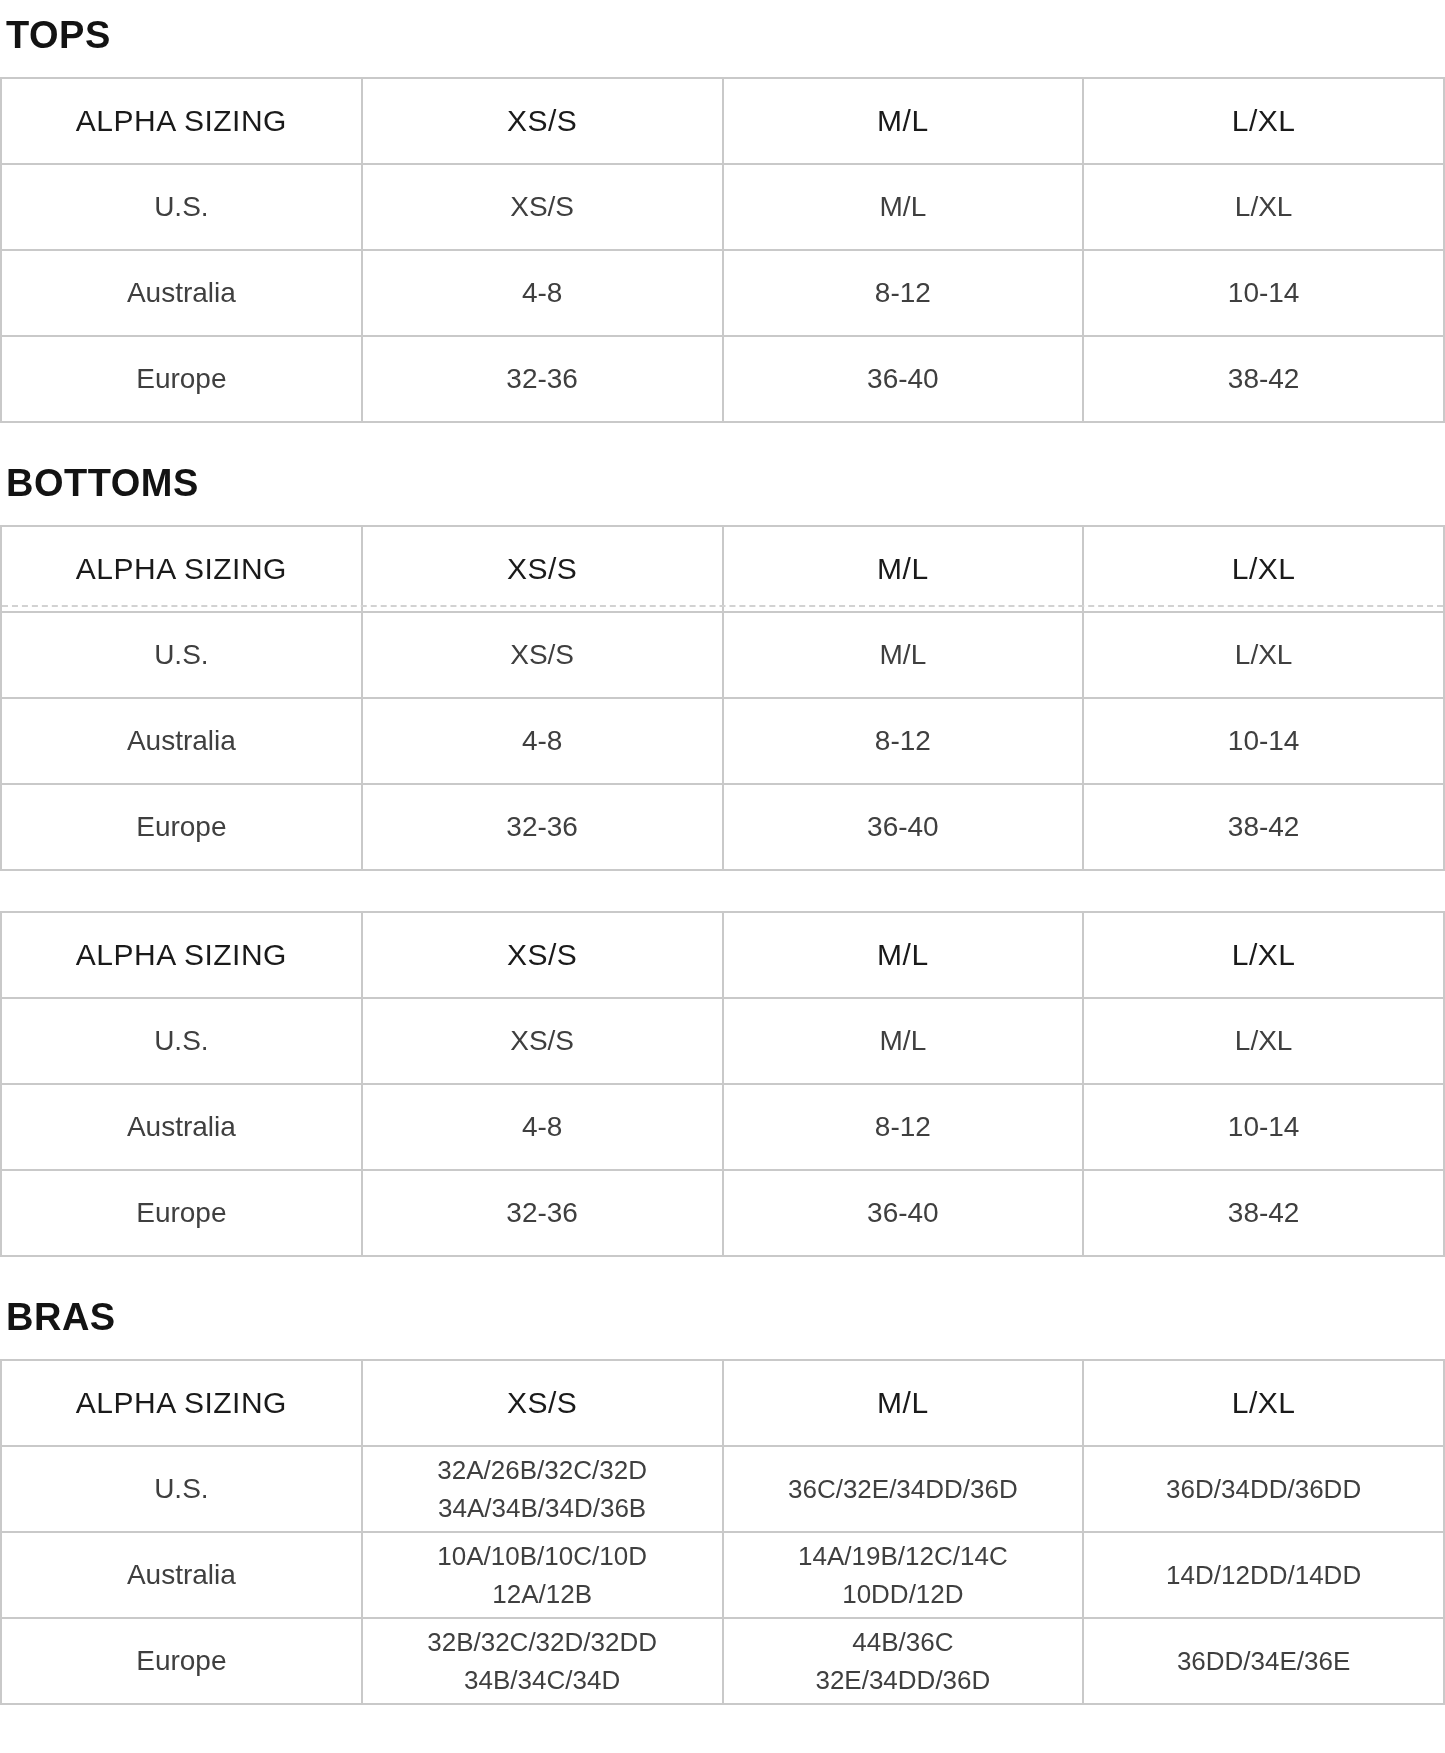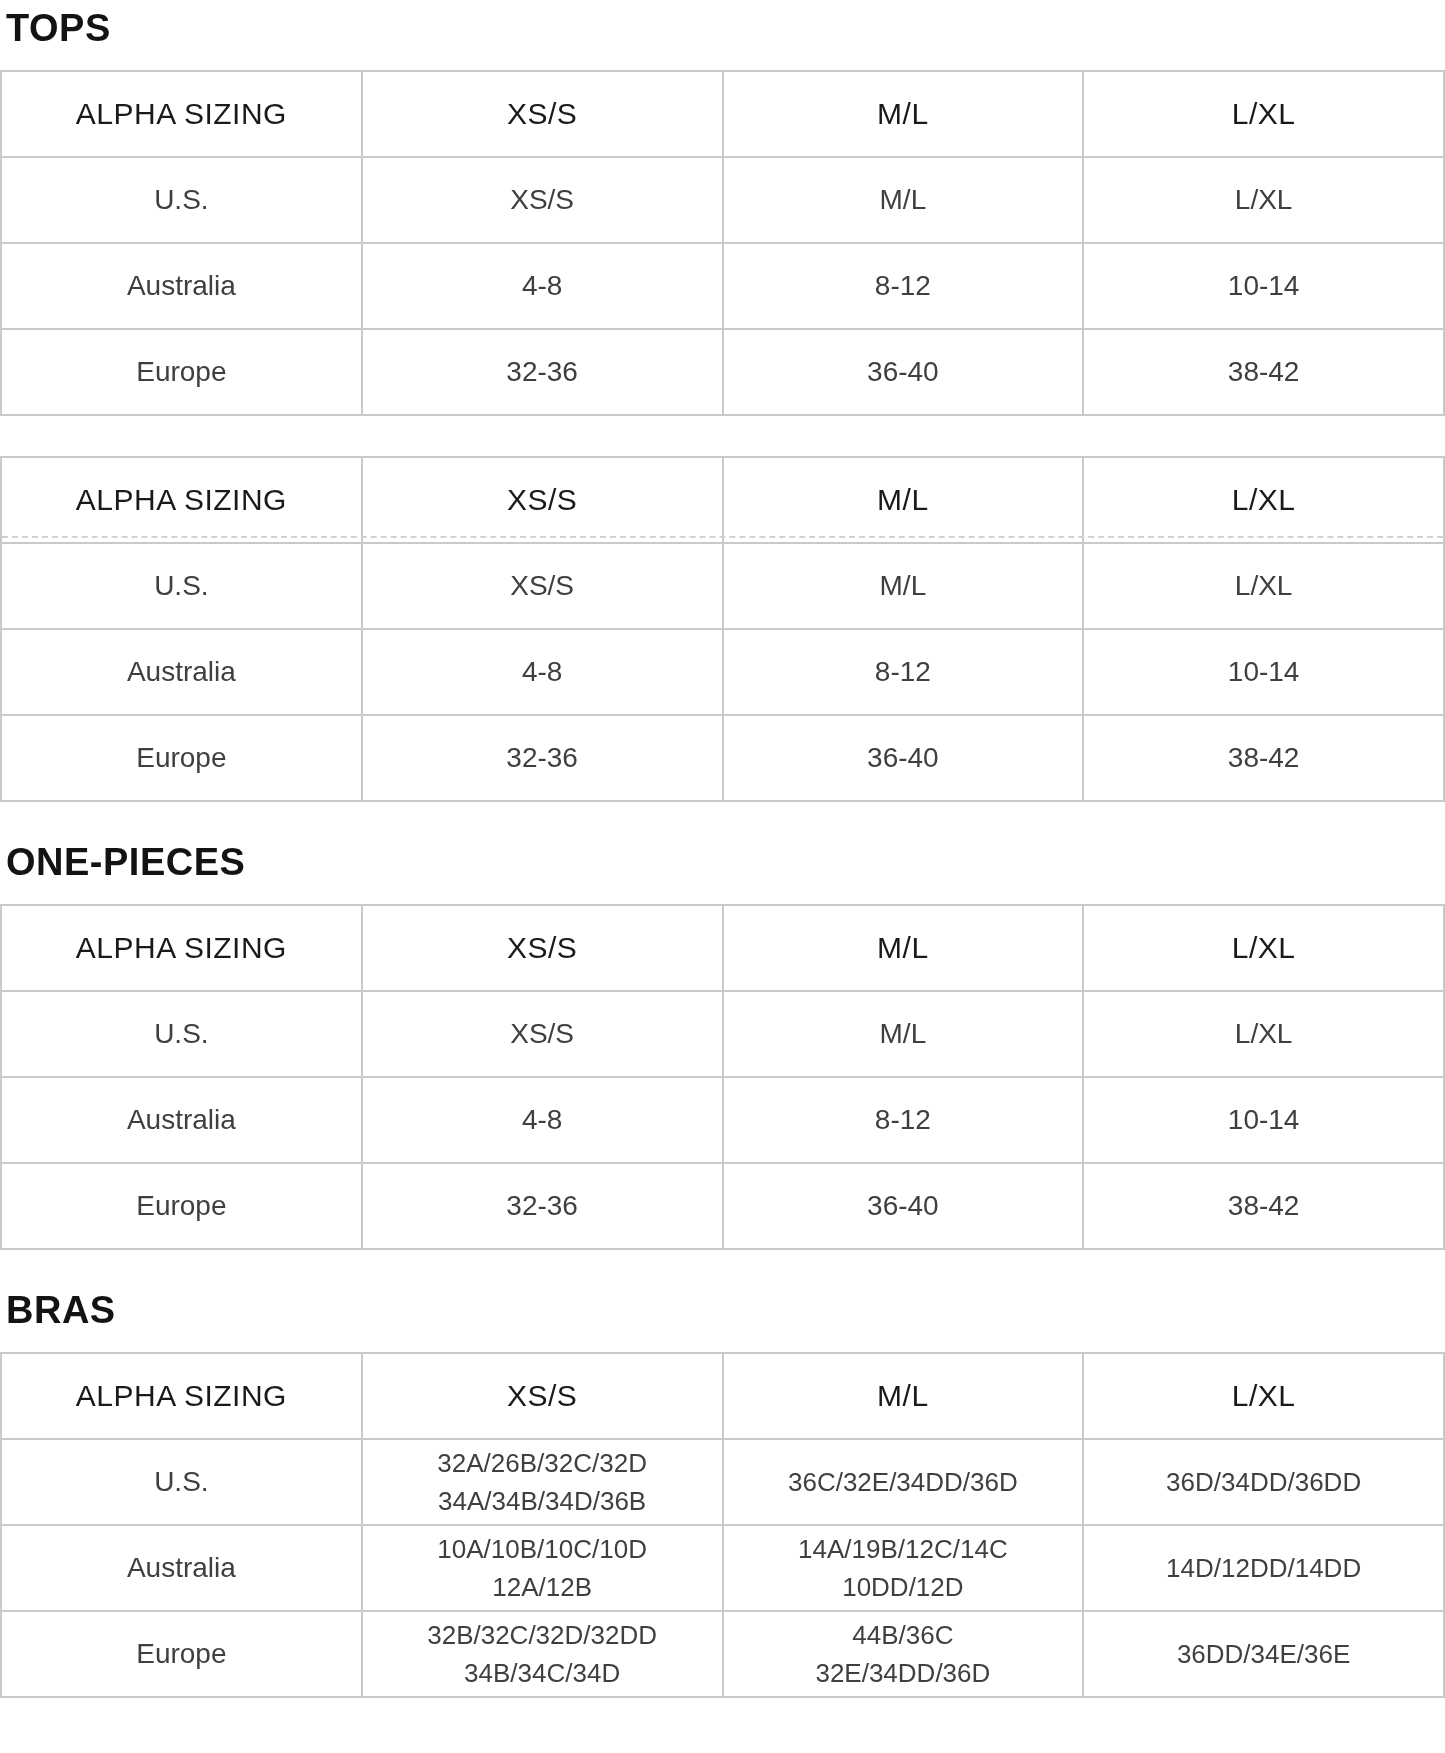--- a/index.html
+++ b/index.html
@@ -9,21 +9,21 @@
   }
   body {
     width: 1445px;
     font-family: "Liberation Sans", "DejaVu Sans", sans-serif;
     color: #3f3f3f;
   }
   .page {
     padding-top: 4px;
   }
   .size-section {
-    margin: 4px 0 40px 0;
+    margin: 11px 0 40px 0;
   }
   .section-heading {
     margin: 0 0 22px 6px;
     font-size: 38px;
     line-height: 40px;
     font-weight: 700;
     letter-spacing: 0.5px;
     color: #131313;
   }
   .table-wrap {
@@ -128,20 +128,21 @@
                 <td class="value-cell">
                   <div class="value-line">38-42</div>
                 </td>
               </tr>
             </tbody>
       </table>
     </div>
   </section>
 
   <section class="size-section section-bottoms">
+    <h2 class="section-heading">BOTTOMS</h2>
     <div class="table-wrap dashed-after-header">
       <table class="size-table">
         <thead>
           <tr>
                 <th>ALPHA SIZING</th>
                 <th>XS/S</th>
                 <th>M/L</th>
                 <th>L/XL</th>
               </tr>
         </thead>
@@ -181,21 +182,20 @@
                 <td class="value-cell">
                   <div class="value-line">38-42</div>
                 </td>
               </tr>
             </tbody>
       </table>
     </div>
   </section>
 
   <section class="size-section section-one-pieces">
-    <h2 class="section-heading">ONE-PIECES</h2>
     <div class="table-wrap">
       <table class="size-table">
         <thead>
           <tr>
                 <th>ALPHA SIZING</th>
                 <th>XS/S</th>
                 <th>M/L</th>
                 <th>L/XL</th>
               </tr>
         </thead>

